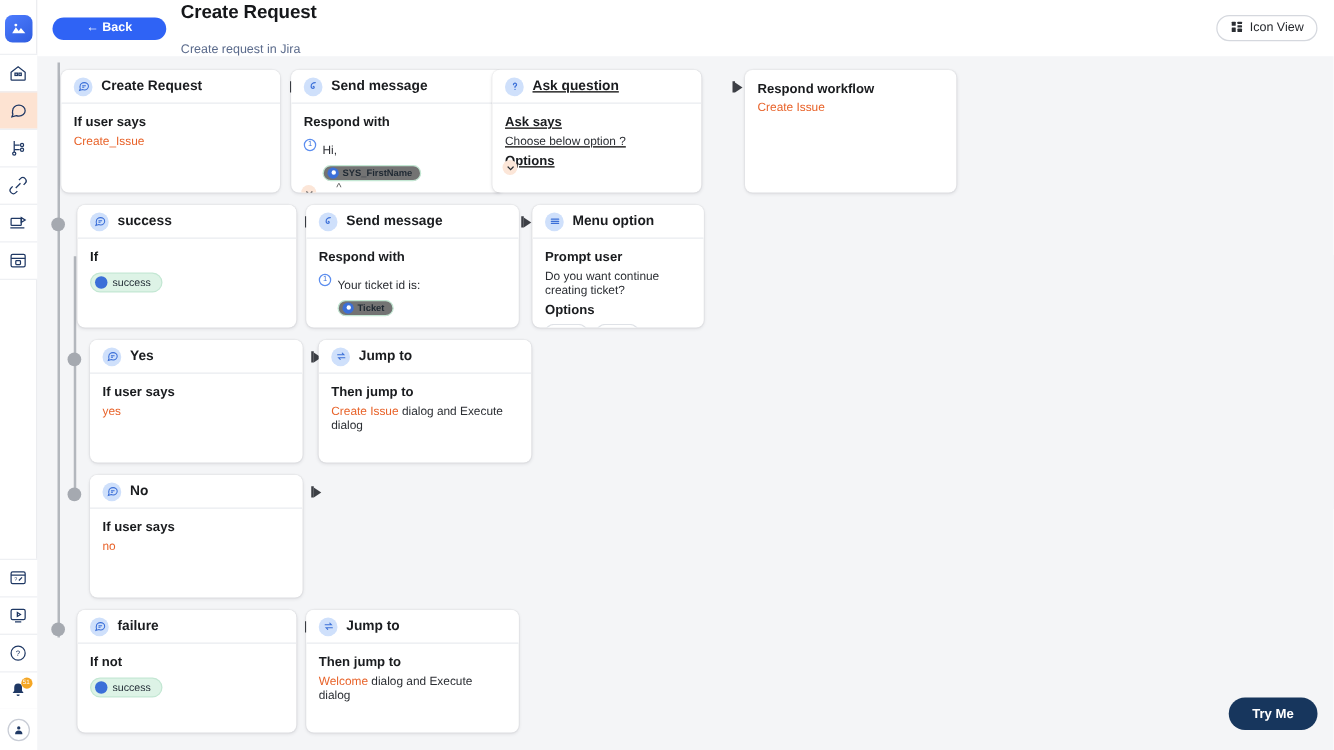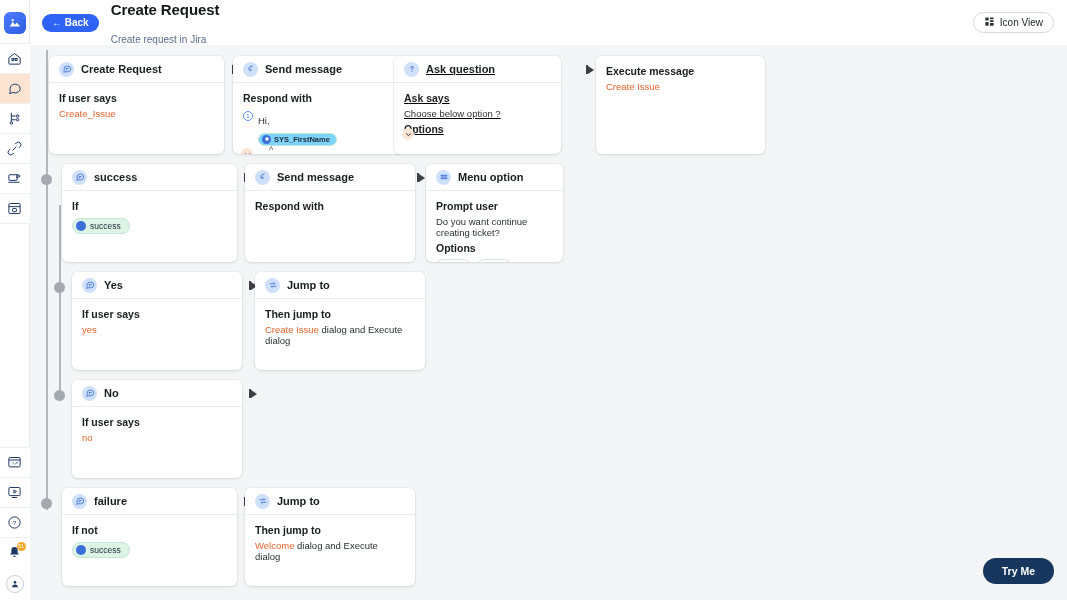--- a/index.html
+++ b/index.html
@@ -47,21 +47,21 @@
     border: 1px solid #c9cdd6; background: #fff;
     display: flex; align-items: center; justify-content: center;
   }
 
   
   .header {
     position: absolute; left: 30px; top: 0; width: 1037px; height: 45px;
     background: #ffffff; display: flex; align-items: center;
   }
   .back-pill {
-    margin-left: 12px; height: 18px; padding: 0 10px;
+    margin-left: 12px; height: 18px; padding: 0 27px;
     background: #2f63f5; color: #fff; border-radius: 10px;
     font-size: 10px; font-weight: bold; line-height: 18px;
     cursor: pointer; white-space: nowrap;
   }
   .title-wrap { margin-left: 12px; }
   .page-title { font-size: 15px; font-weight: bold; color: #15171a; letter-spacing: -0.1px; }
   .page-sub { font-size: 10px; color: #5b6b8c; margin-top: 16px; }
   .icon-view-btn {
     position: absolute; right: 13px; top: 12px;
     height: 21px; padding: 0 10px; border: 1px solid #d5d8de;
@@ -108,21 +108,21 @@
 
   .msg-row { display: flex; align-items: flex-start; gap: 5px; margin-top: 6px; }
   .msg-num {
     width: 10px; height: 10px; border-radius: 50%;
     border: 1px solid #5b8def; color: #3a6fd8;
     font-size: 6px; line-height: 9px; text-align: center; flex: 0 0 auto; margin-top: 1px;
   }
   .msg-text { font-size: 9.5px; color: #2b2e33; }
   .var-chip {
     display: inline-flex; align-items: center; gap: 3px;
-    background: #7dd3fc; border: 1px solid #c3e7d3; border-radius: 9px;
+    background: #737373; border: 1px solid #c3e7d3; border-radius: 9px;
     padding: 1px 6px 1px 3px; margin-top: 3px; white-space: nowrap;
   }
   .var-chip .vdot {
     width: 9px; height: 9px; border-radius: 50%;
     background: #3b6fd8; flex: 0 0 auto;
     display:flex;align-items:center;justify-content:center;
   }
   .var-chip .vtxt { font-size: 7.5px; color: #1f2933; font-weight: bold; }
   .chip-tail { font-size: 9px; color: #555; margin-left: 26px; margin-top: -1px; display:block; }
 
@@ -366,21 +366,21 @@
             </svg>
         </div>
       </div>
     </div>
 
     <div class="arrow-tail" style="left:556px; top:20px;"></div>
     <div class="arrow" style="left:558px; top:20.5px;"></div>
 
     <div class="card" style="left:566px; top:11px; width:169px; height:98px;">
       <div class="card-body">
-        <div class="body-h">Execute message</div>
+        <div class="body-h">Respond workflow</div>
         <div class="body-accent">Create Issue</div>
       </div>
     </div>
 
     <div class="card" style="left:32px; top:119px; width:175px; height:98px;">
       <div class="card-head">
         <span class="cicon">
           <svg width="10" height="10" viewBox="0 0 24 24" fill="none" stroke="#3b6fd8" stroke-width="2">
             <path d="M21 12a8 7 0 0 1-8 7c-1.2 0-2.3-.2-3.3-.6L4 20l1.3-3.4A7 7 0 0 1 5 12a8 7 0 0 1 16 0z"></path>
             <path d="M9 11h7M9 14h4"></path>
@@ -404,20 +404,35 @@
       <div class="card-head">
         <span class="cicon">
           <svg width="10" height="10" viewBox="0 0 24 24" fill="none" stroke="#3b6fd8" stroke-width="2.2" stroke-linecap="round">
             <path d="M15 5c-5 0-8 3-8 7 0 2.5 1.8 4 3.6 4 1.4 0 2.4-.9 2.4-2 0-1.2-1-1.9-2-1.9"></path>
           </svg>
         </span>
         <span class="card-head-title">Send message</span>
       </div>
       <div class="card-body">
         <div class="body-h">Respond with</div>
+        <div class="msg-row">
+          <span class="msg-num">1</span>
+          <span>
+            <span class="msg-text">Your ticket id is:</span>
+            <br>
+            <span class="var-chip">
+              <span class="vdot">
+                <svg width="6" height="6" viewBox="0 0 24 24" fill="#fff">
+                    <circle cx="12" cy="12" r="7"></circle>
+                  </svg>
+              </span>
+              <span class="vtxt">Ticket</span>
+            </span>
+          </span>
+        </div>
       </div>
     </div>
 
     <div class="arrow-tail" style="left:387px; top:128px;"></div>
     <div class="arrow" style="left:389px; top:128.5px;"></div>
 
     <div class="card" style="left:396px; top:119px; width:137px; height:98px;">
       <div class="card-head">
         <span class="cicon">
           <svg width="10" height="10" viewBox="0 0 24 24" fill="none" stroke="#3b6fd8" stroke-width="2.4" stroke-linecap="round">

